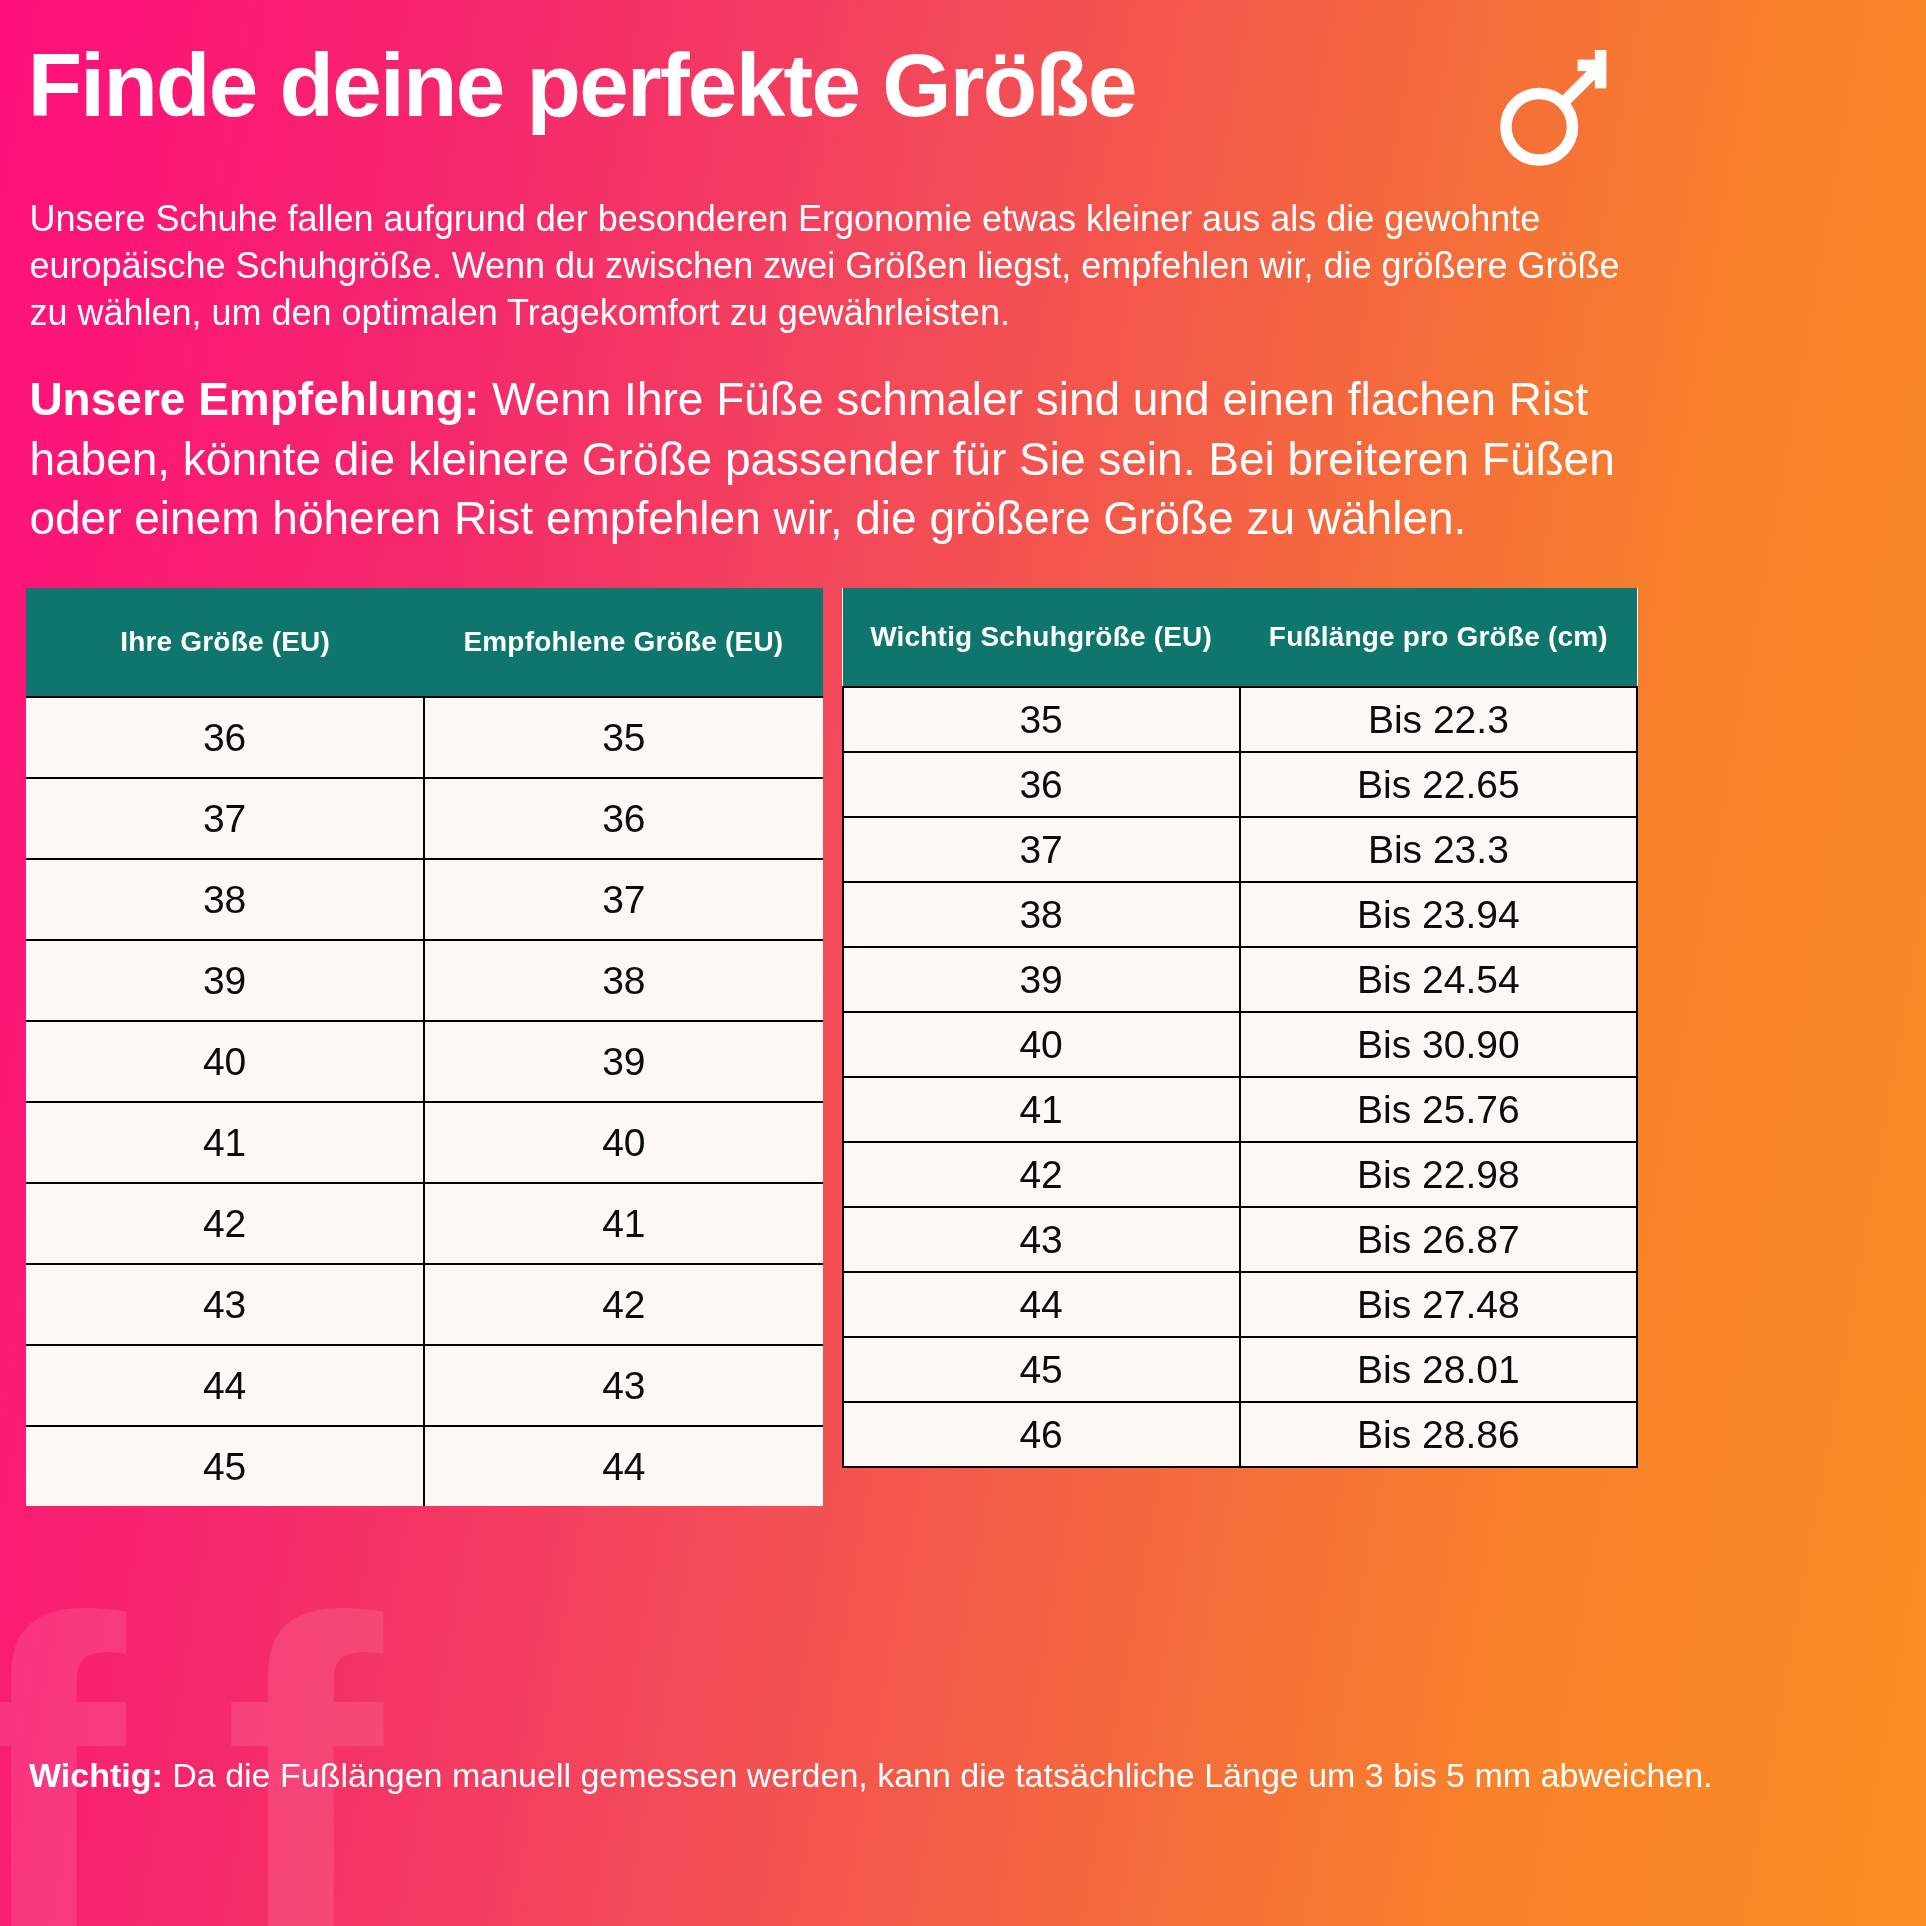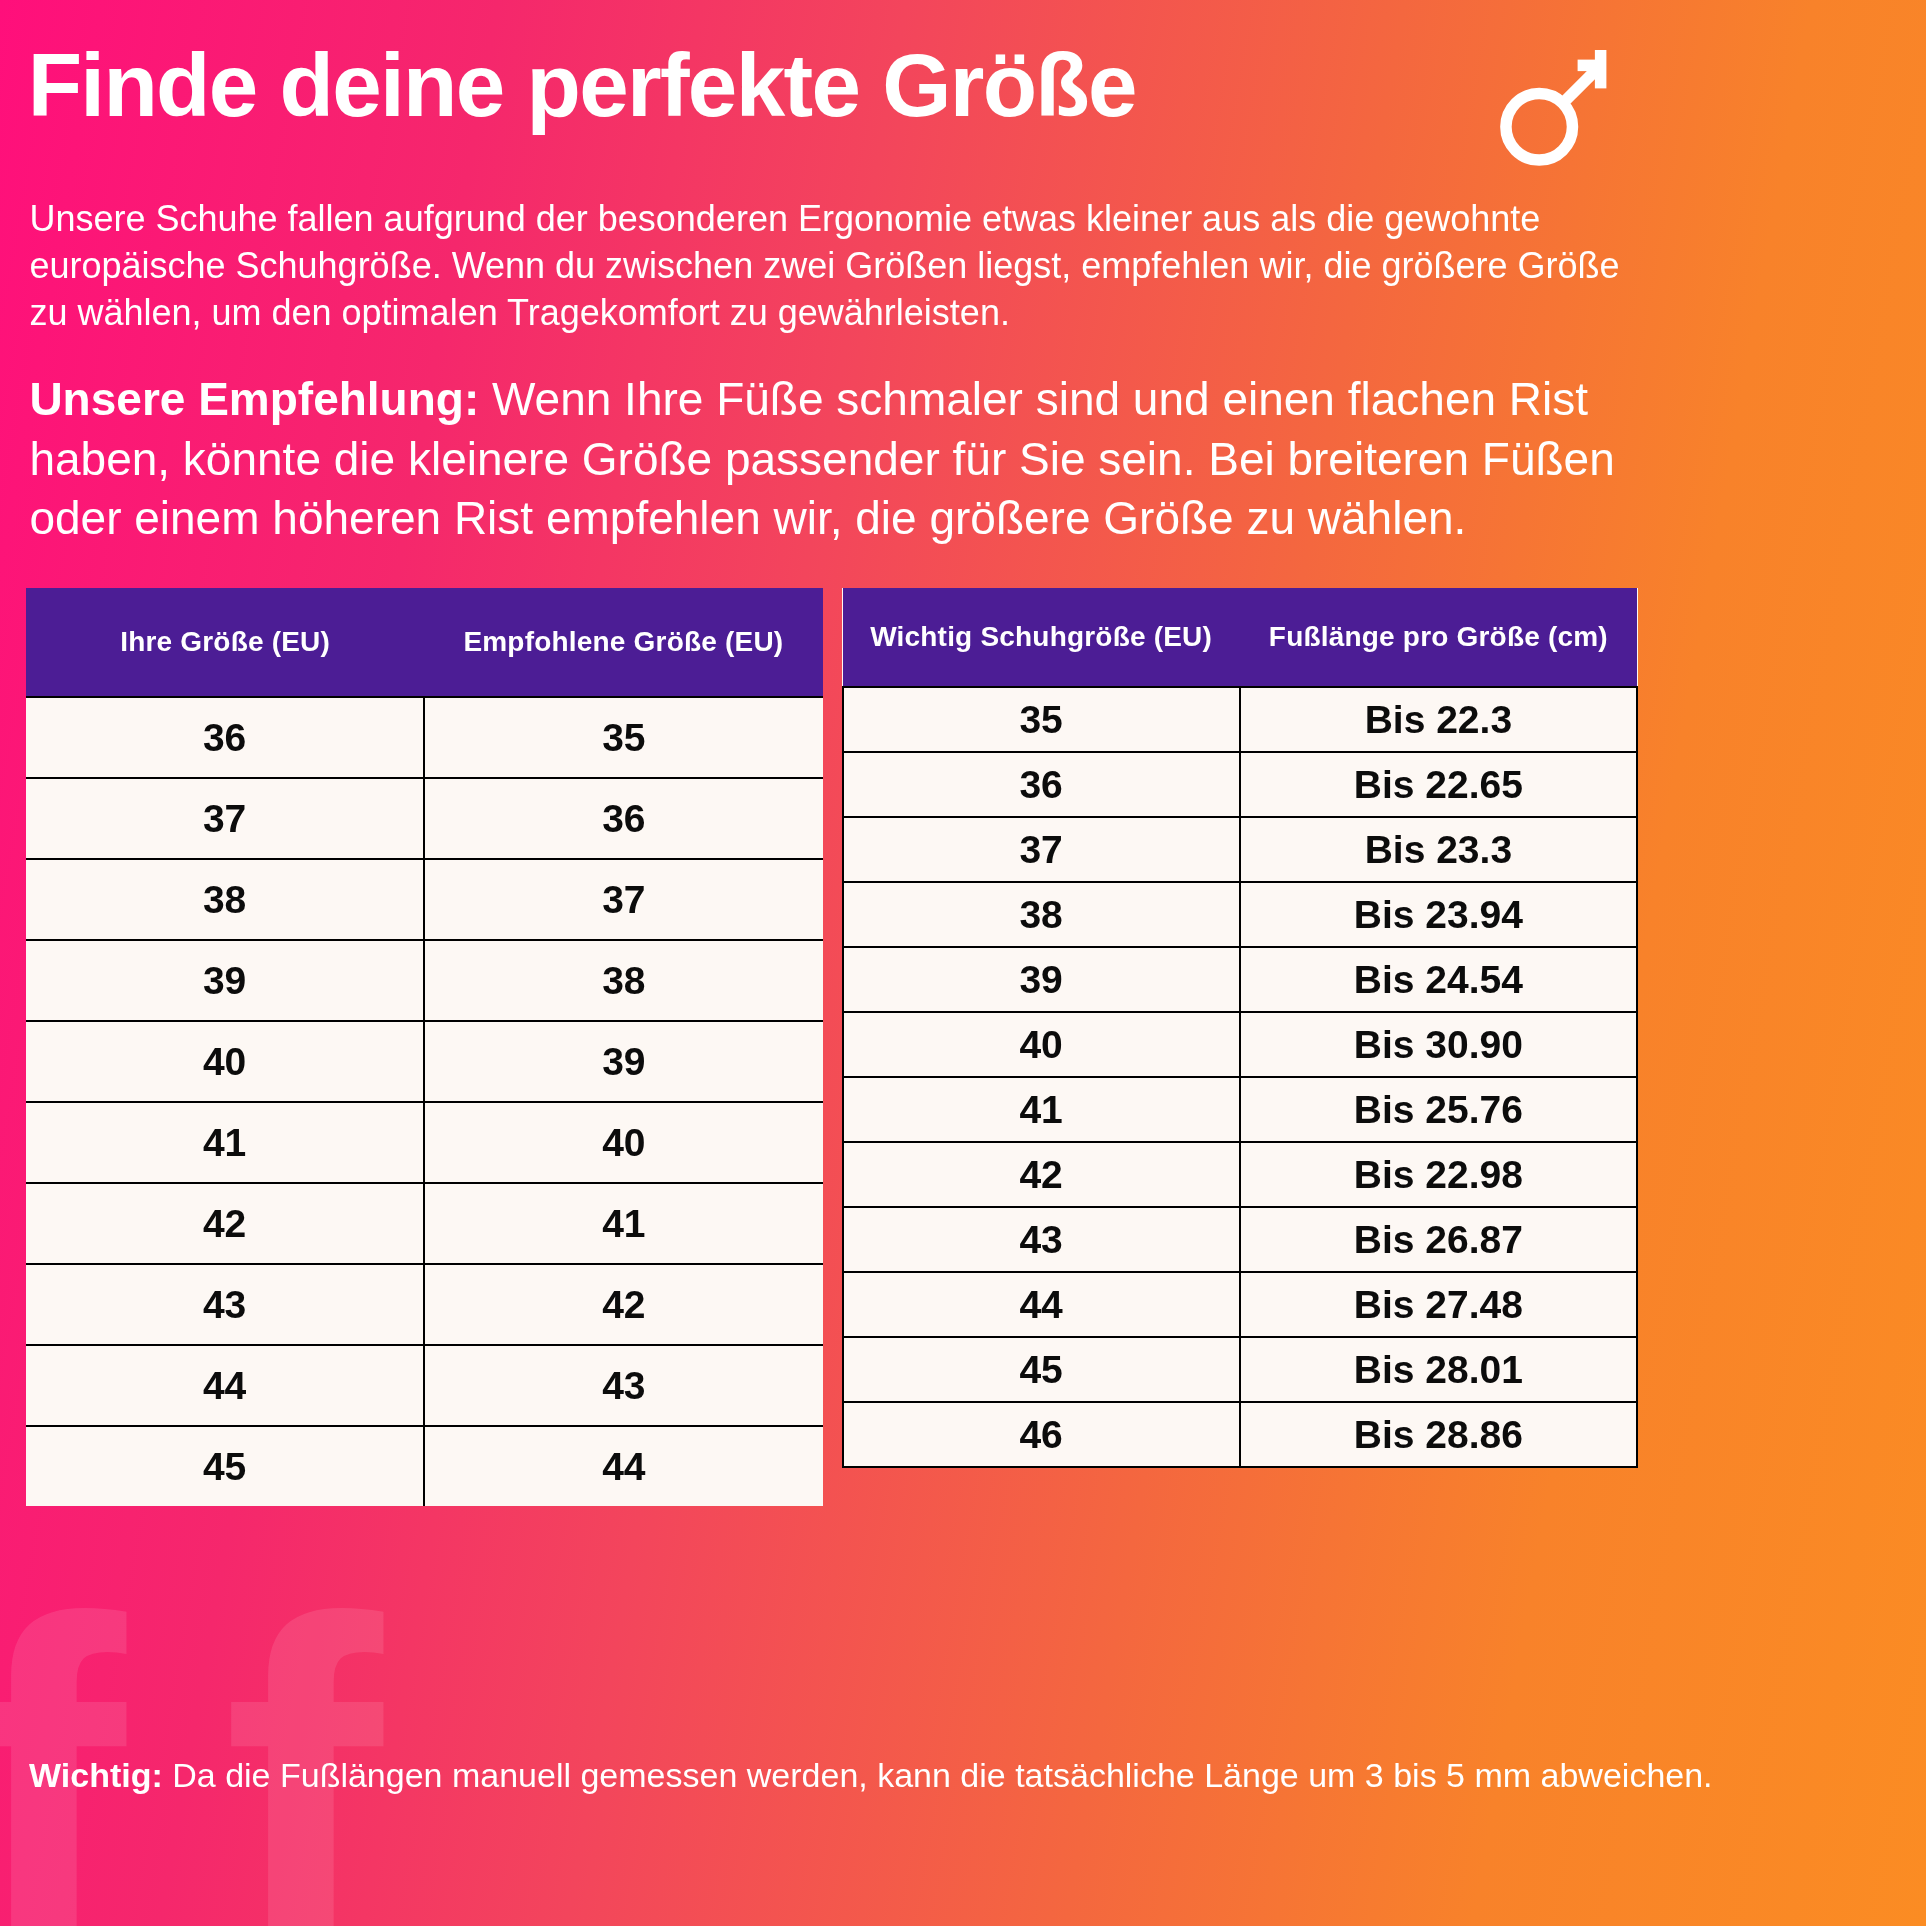--- a/index.html
+++ b/index.html
@@ -87,34 +87,34 @@
   .table-wrap {
     flex: 1 1 0;
   }
   table {
     width: 100%;
     border-collapse: collapse;
     table-layout: fixed;
     background: #fdf8f4;
   }
   thead th {
-    background: #4c1d95;
+    background: #0f766e;
     color: #ffffff;
     font-size: 28px;
     font-weight: 800;
     padding: 33px 5.1px;
     text-align: center;
     border: none;
     letter-spacing: 0.2px;
   }
   tbody td {
     background: #fdf8f4;
     color: #0c0c0c;
     font-size: 39px;
-    font-weight: 700;
+    font-weight: 400;
     text-align: center;
     border: 2.6px solid #000000;
     padding: 0;
     height: 63px;
     line-height: 63px;
   }
   
   .tbl-left tbody td { height: 79px; line-height: 79px; }
   .tbl-left thead th { padding: 38px 5.1px; }
   .tbl-left tbody td:first-child { border-left: none; }

